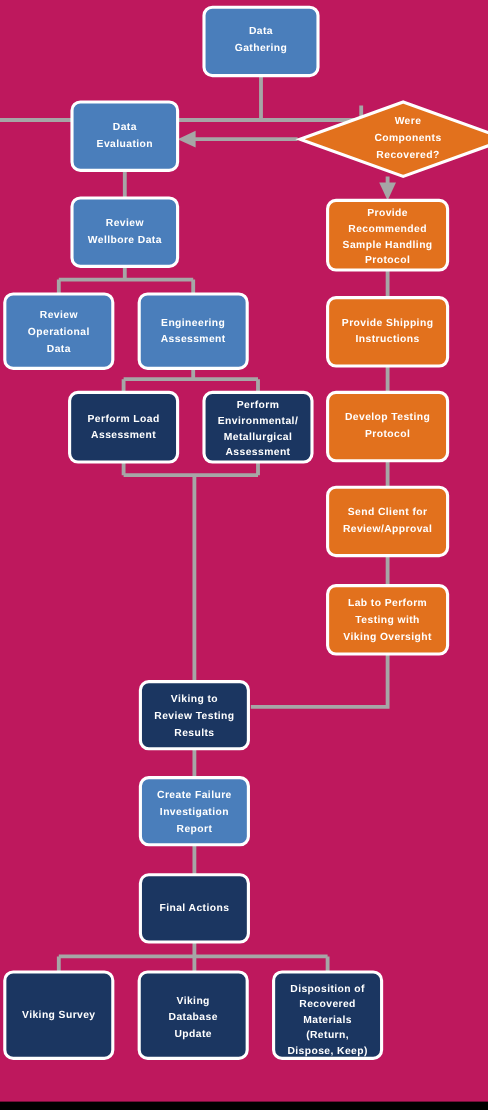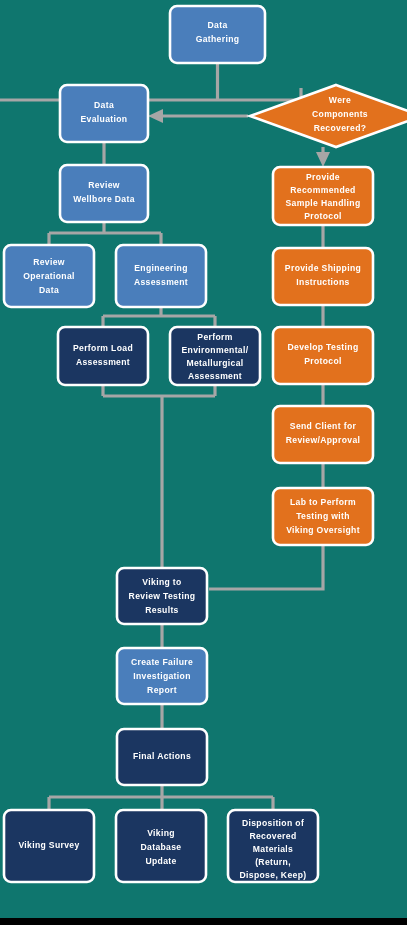--- a/index.html
+++ b/index.html
@@ -10,21 +10,21 @@
   body {
     width: 407px;
     height: 925px;
     overflow: hidden;
     font-family: "Liberation Sans", sans-serif;
   }
   #flow-root {
     position: relative;
     width: 407px;
     height: 918px;
-    background: #0f766e;
+    background: #be185d;
   }
   svg#flow-svg {
     position: absolute;
     top: 0;
     left: 0;
     width: 407px;
     height: 925px;
     display: block;
   }
   .node-label {

